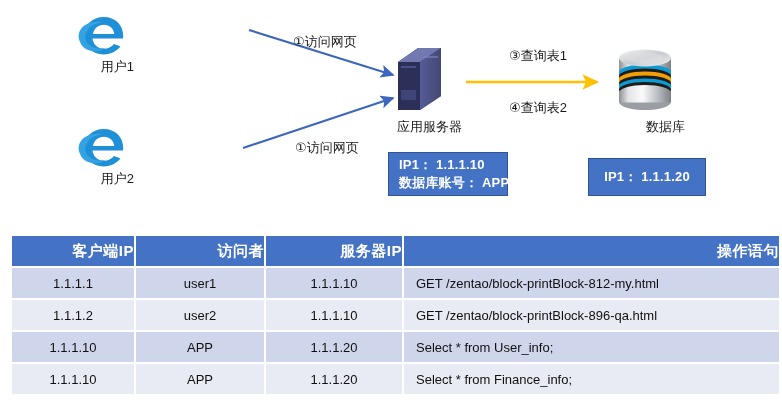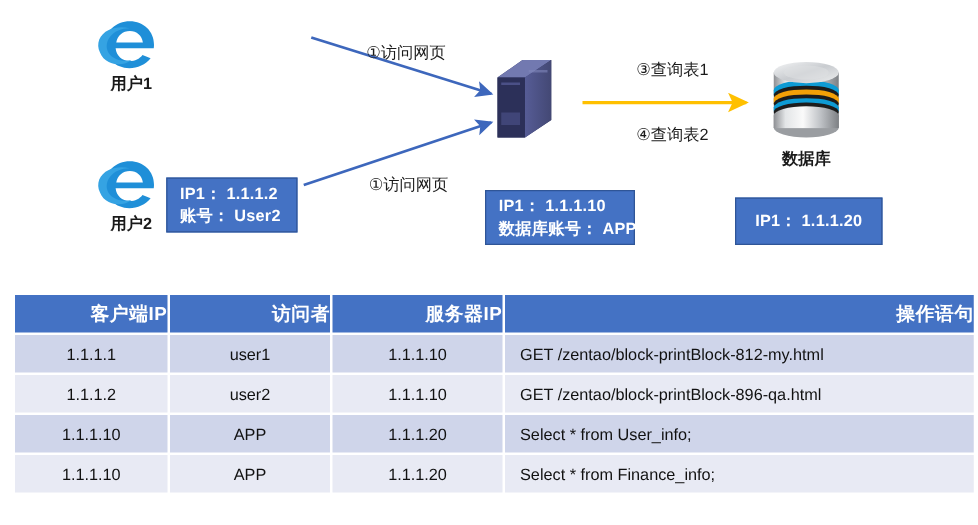--- a/index.html
+++ b/index.html
@@ -22,23 +22,23 @@
     left: 0; top: 0;
     width: 782px; height: 222px;
   }
   #diagram-svg {
     position: absolute;
     left: 0; top: 0;
     width: 782px; height: 222px;
   }
   .node-caption {
     position: absolute;
-    text-align: center;
-    font-size: 13px;
-    font-weight: 700;
+    text-align: right;
+    font-size: 13px;
+    font-weight: 400;
     color: #1a1a1a;
     white-space: nowrap;
   }
 
   
   .info-box {
     position: absolute;
     background: #4472C4;
     border: 1px solid #2F5597;
     color: #ffffff;
@@ -206,30 +206,27 @@
       <ellipse cx="26" cy="44.5" rx="26" ry="7.5" fill="url(#db-metal)"></ellipse>
       <rect x="0" y="44.5" width="52" height="10" fill="url(#db-metal)"></rect>
       <ellipse cx="26" cy="10" rx="26" ry="8.5" fill="url(#db-top)"></ellipse>
       <ellipse cx="26" cy="10" rx="18" ry="5.6" fill="#DEE0E2" opacity="0.55"></ellipse>
     </g>
   </svg>
 
   <div class="node-caption" style="left:76px; top:58px; width:58px;">用户1</div>
 
   <div class="node-caption" style="left:76px; top:170px; width:58px;">用户2</div>
-  <div class="info-box" style="left:133px; top:142px; width:105px; height:44px;">
-    <span class="line">IP1： 1.1.1.2</span>
-    <span class="line">账号： User2</span>
-  </div>
 
   <div class="flow-label" style="left:293px; top:33px;">①访问网页</div>
   <div class="flow-label" style="left:295px; top:139px;">①访问网页</div>
   <div class="flow-label" style="left:509px; top:47px;">③查询表1</div>
   <div class="flow-label" style="left:509px; top:99px;">④查询表2</div>
 
+  <div class="node-caption" style="left:380px; top:118px; width:82px;">应用服务器</div>
   <div class="info-box" style="left:388px; top:152px; width:120px; height:44px;">
     <span class="line">IP1： 1.1.1.10</span>
     <span class="line">数据库账号： APP</span>
   </div>
 
   <div class="node-caption" style="left:605px; top:118px; width:80px;">数据库</div>
   <div class="info-box center-text" style="left:588px; top:158px; width:118px; height:38px;">
     <span class="line">IP1： 1.1.1.20</span>
   </div>
 </div>

